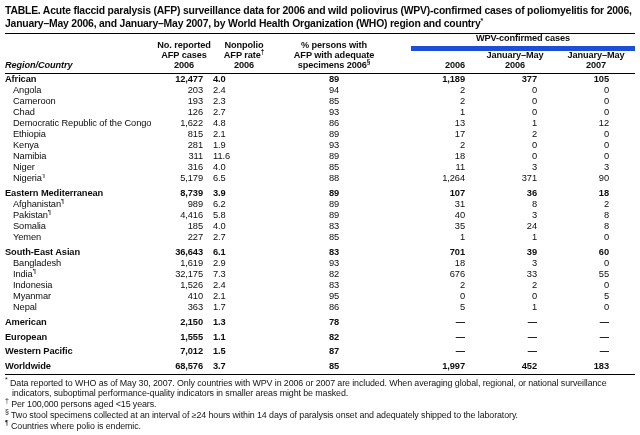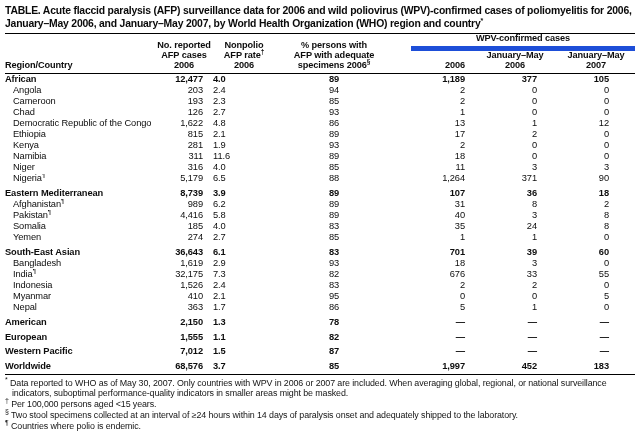--- a/index.html
+++ b/index.html
@@ -25,21 +25,21 @@
   }
   col.c1 { width:150px; } col.c2 { width:58px; } col.c3 { width:62px; }
   col.c4 { width:118px; } col.c5 { width:80px; } col.c6 { width:84px; }
   col.c7 { width:78px; }
 
   thead th {
     font-size:9.2px; font-weight:700; line-height:9.8px;
     padding:0; vertical-align:bottom; letter-spacing:-0.1px;
   }
   thead th[rowspan], thead tr.sub th { border-bottom:1.6px solid #000; padding-bottom:2px;margin-top:42px; }
-  th.h-region { text-align:left; }
+  th.h-region { text-align:left;font-style:italic; }
   th.h-c { text-align:center; }
   th.h-wpv2006 { text-align:right; padding-right:8px; }
   th sup { font-size:6.5px; line-height:0; }
   th.h-group { vertical-align:bottom; padding:0; height:16px; }
   .group-inner {
     margin-left:18px; text-align:center;
     border-bottom:5px solid #1d4ed8; padding-bottom:2px;
   }
 
   tbody td {
@@ -249,21 +249,21 @@
           <td class="c-label"><span>Somalia</span></td>
           <td class="c-afp">185</td>
           <td class="c-rate">4.0</td>
           <td class="c-pct">83</td>
           <td class="c-wpv">35</td>
           <td class="c-jm06">24</td>
           <td class="c-jm07">8</td>
         </tr>
         <tr class="country">
           <td class="c-label"><span>Yemen</span></td>
-          <td class="c-afp">274</td>
+          <td class="c-afp">227</td>
           <td class="c-rate">2.7</td>
           <td class="c-pct">85</td>
           <td class="c-wpv">1</td>
           <td class="c-jm06">1</td>
           <td class="c-jm07">0</td>
         </tr>
         <tr class="region gap">
           <td class="c-label"><span>South-East Asian</span></td>
           <td class="c-afp">36,643</td>
           <td class="c-rate">6.1</td>

